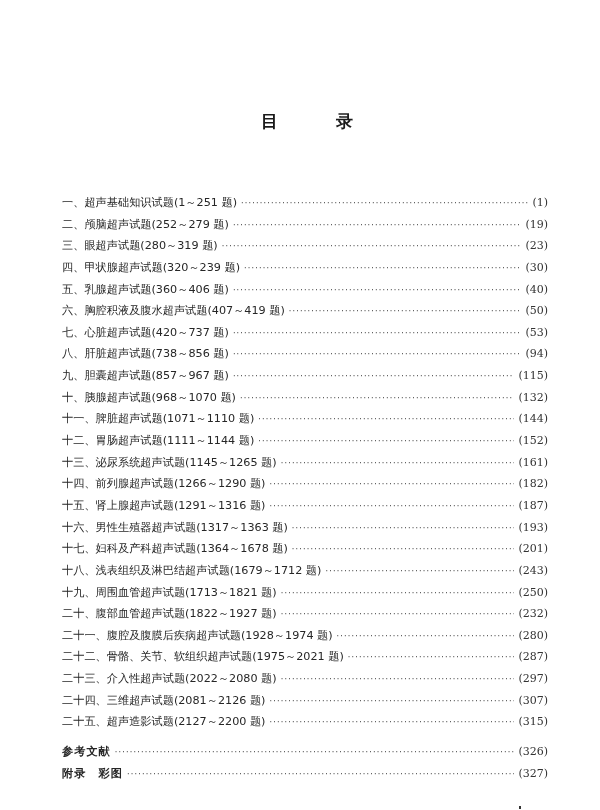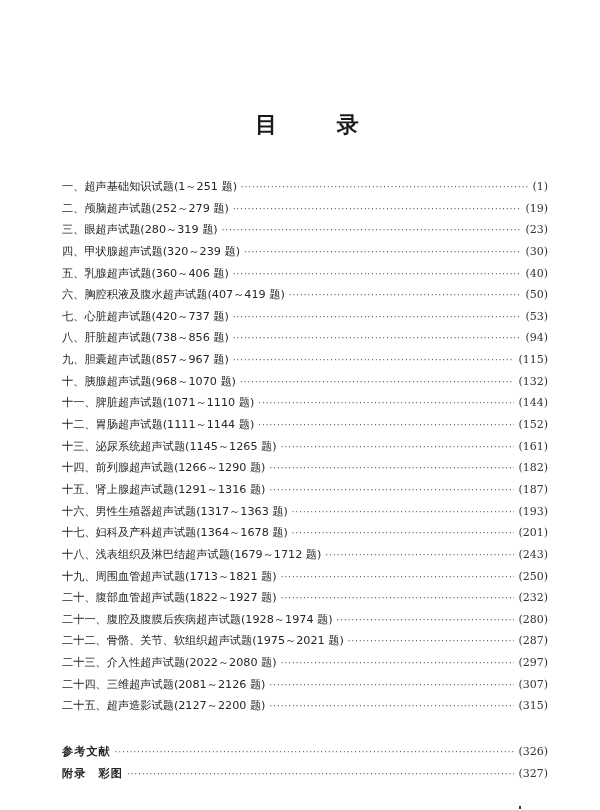--- a/index.html
+++ b/index.html
@@ -1,20 +1,20 @@
 <!DOCTYPE html>
 <html><head>
 <meta charset="utf-8">
 <style>
   html, body { margin: 0; padding: 0; background: #ffffff; }
   body { width: 600px; height: 810px; position: relative; overflow: hidden;
          font-family: "DejaVu Sans", sans-serif; color: #222; }
   .title { position: absolute; top: 110px; left: 0; width: 600px; text-align: center;
-           font-size: 22px; font-weight: bold; letter-spacing: 26px; padding-left: 40px; box-sizing: border-box; color: #1a1a1a; }
-  .toc { position: absolute; top: 176px; left: 62px; width: 486px; }
+           font-size: 17px; font-weight: bold; letter-spacing: 26px; padding-left: 40px; box-sizing: border-box; color: #1a1a1a; }
+  .toc { position: absolute; top: 192px; left: 62px; width: 486px; }
   .row { display: flex; align-items: baseline; height: 21.65px; line-height: 21.65px; font-size: 11.2px; }
   .row .label { white-space: nowrap; color: #262626; }
   .row .dots { flex: 1; overflow: hidden; white-space: nowrap; color: #444; font-size: 8px;
                letter-spacing: 1.2px; margin: 0 4px; }
   .row .dots::before { content: "··································································································································"; }
   .row .page { white-space: nowrap; font-family: "DejaVu Serif", serif; font-size: 11px; color: #333; }
   .extra { position: absolute; top: 741px; left: 62px; width: 486px; }
   .extra .row .label { letter-spacing: 1px; font-weight: bold; }
   .mark { position: absolute; left: 519px; top: 806px; width: 2px; height: 3px; background: #333; }
 </style>

